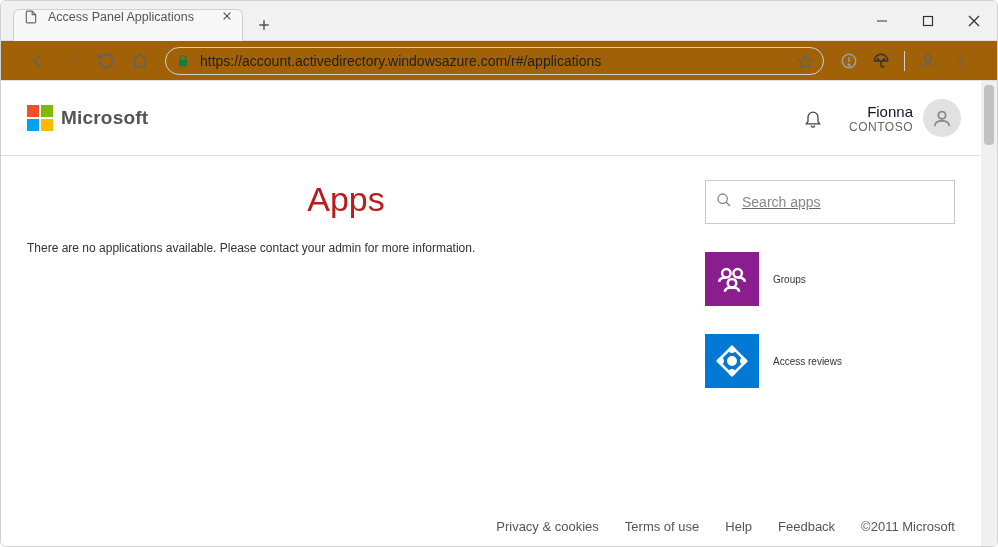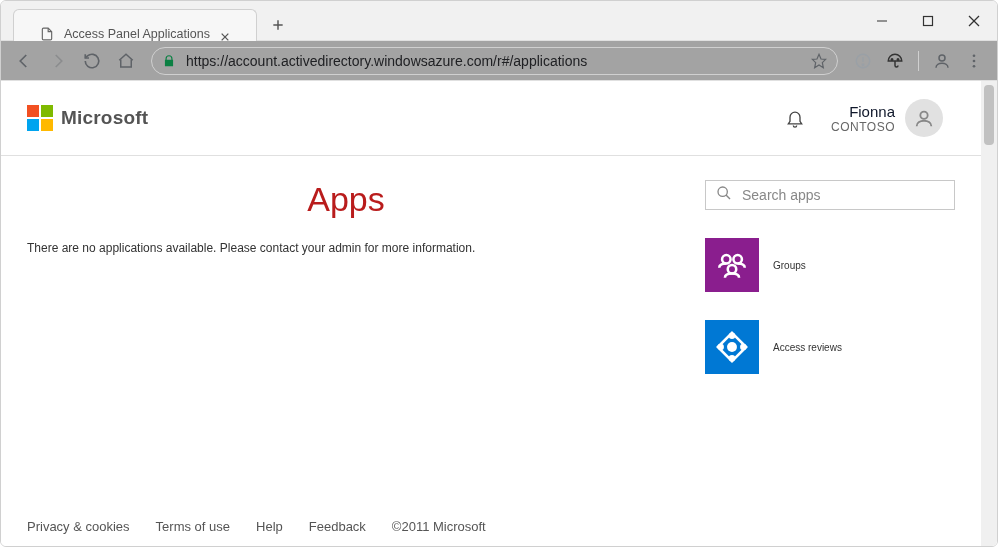--- a/index.html
+++ b/index.html
@@ -26,22 +26,22 @@
   }
   .tab {
     height: 32px;
     background: #f7f7f7;
     border: 1px solid #d0d0d0;
     border-bottom: none;
     border-top-left-radius: 6px;
     border-top-right-radius: 6px;
     margin-left: 12px;
     display: flex;
-    align-items: flex-end;
-    padding: 0 26px;
+    align-items: flex-start;
+    padding: 0 10px;
     min-width: 230px;
     gap: 10px;
     position: relative;
     top: 4px;
     color: #555;
     font-size: 12.5px;
   }
   .tab .page-icon { width:14px; height:14px; color:#666; flex-shrink:0; }
   .tab .close-icon { width:10px; height:10px; color:#555; cursor:pointer; margin-left:auto; }
   .newtab {
@@ -53,25 +53,25 @@
   }
   .win-buttons .wb {
     width:46px; height:40px; display:flex; align-items:center; justify-content:center;
     color:#333;
   }
   .win-buttons svg { width:12px; height:12px; }
 
   
   .addressbar {
     height: 40px;
-    background: #a3a3a3;
+    background: #a16207;
     border-bottom: 1px solid #e0e0e0;
     display:flex;
     align-items:center;
-    padding: 0 14px;
+    padding: 0 28px;
     gap: 16px;
     color:#5f6368;
   }
   .addressbar .nav-ico { width:18px; height:18px; display:flex; align-items:center; justify-content:center; }
   .addressbar .nav-ico.disabled { opacity: 0.35; }
   .url-field {
     flex:1;
     height:28px;
     border:1px solid #d0d0d0;
     border-radius: 14px;
@@ -110,21 +110,21 @@
     left:3px; right:3px;
     top:4px; height:60px;
     background:#c1c1c1;
     border-radius:4px;
   }
 
   
   .ms-header {
     display:flex;
     align-items:center;
-    padding: 18px 38px 18px 26px;
+    padding: 18px 20px 18px 26px;
     border-bottom:1px solid #e0e0e0;
   }
   .ms-logo { display:flex; align-items:center; gap:8px; }
   .ms-logo .squares { display:grid; grid-template-columns: 12px 12px; grid-template-rows: 12px 12px; gap:2px; }
   .ms-logo .sq1{background:#f25022;} .ms-logo .sq2{background:#7fba00;}
   .ms-logo .sq3{background:#00a4ef;} .ms-logo .sq4{background:#ffb900;}
   .ms-logo .word { font-size:19px; color:#545454; font-weight:600; letter-spacing:0.2px;}
   .ms-header-right { margin-left:auto; display:flex; align-items:center; gap:26px; }
   .bell-icon { width:20px; height:20px; color:#444; }
   .user-block { display:flex; align-items:center; gap:10px; text-align:right; }
@@ -139,47 +139,49 @@
     padding: 24px 26px 10px 26px;
     gap: 40px;
     flex:1;
   }
   .left-col { flex:1; }
   .left-col h1 { font-size:34px; font-weight:300; color:#b91c1c; margin-bottom:22px;text-align:center; }
   .left-col .msg { font-size:12px; color:#333; }
 
   .right-col { width:250px; }
   .search-box {
-    height:30px;
+    height:44px;
     border:1px solid #c8c8c8;
     display:flex;
     align-items:center;
     padding:0 10px;
     gap:10px;
     color:#666;
+    text-decoration:underline;
   }
   .search-box input {
     border:none; outline:none; flex:1; font-size:14px; color:#333; background:transparent;
   }
   .search-box input::placeholder { color:#888; }
   .tile-item { display:flex; align-items:center; gap:14px; margin-top:28px; cursor:pointer;}
   .tile {
     width:54px; height:54px; display:flex; align-items:center; justify-content:center;
     color:#fff;
   }
   .tile.purple { background:#8a1e8e; }
   .tile.blue { background:#0078d4; }
   .tile svg { width:34px; height:34px; }
   .tile-label { font-size:10px; color:#333; }
 
   
   .footer {
     border-top: none;
     padding: 8px 26px 12px 26px;
     display:flex;
+    justify-content:flex-end;
     gap:26px;
     font-size:13px;
     color:#555;
   }
   .footer a { color:#555; text-decoration:none; cursor:pointer; }
   .footer .copy { color:#555; }
 </style>
 </head>
 <body>
 

